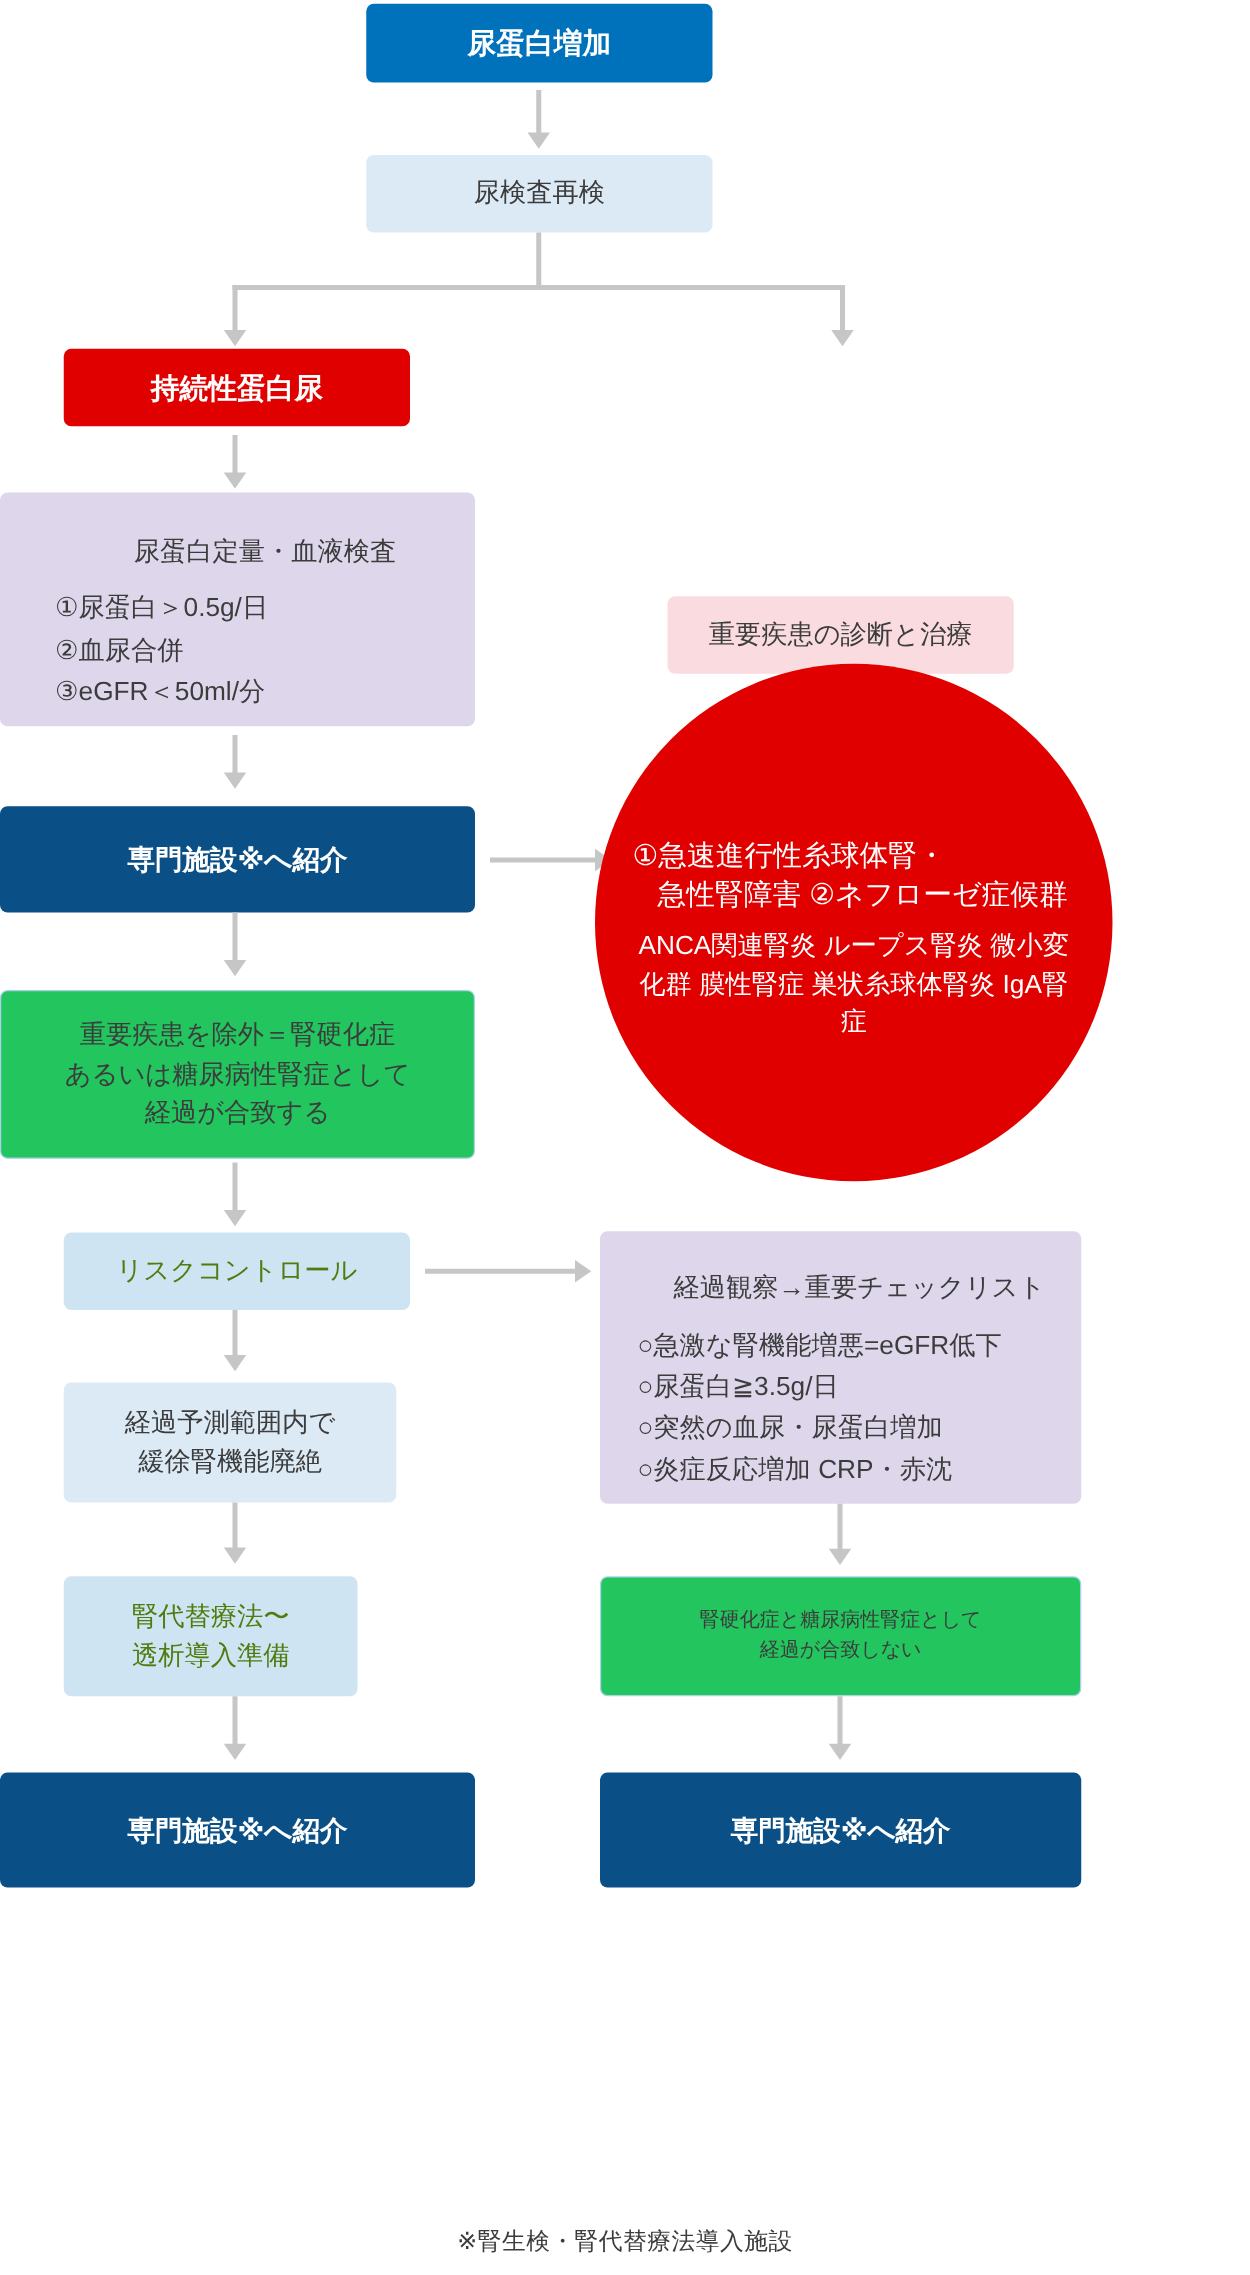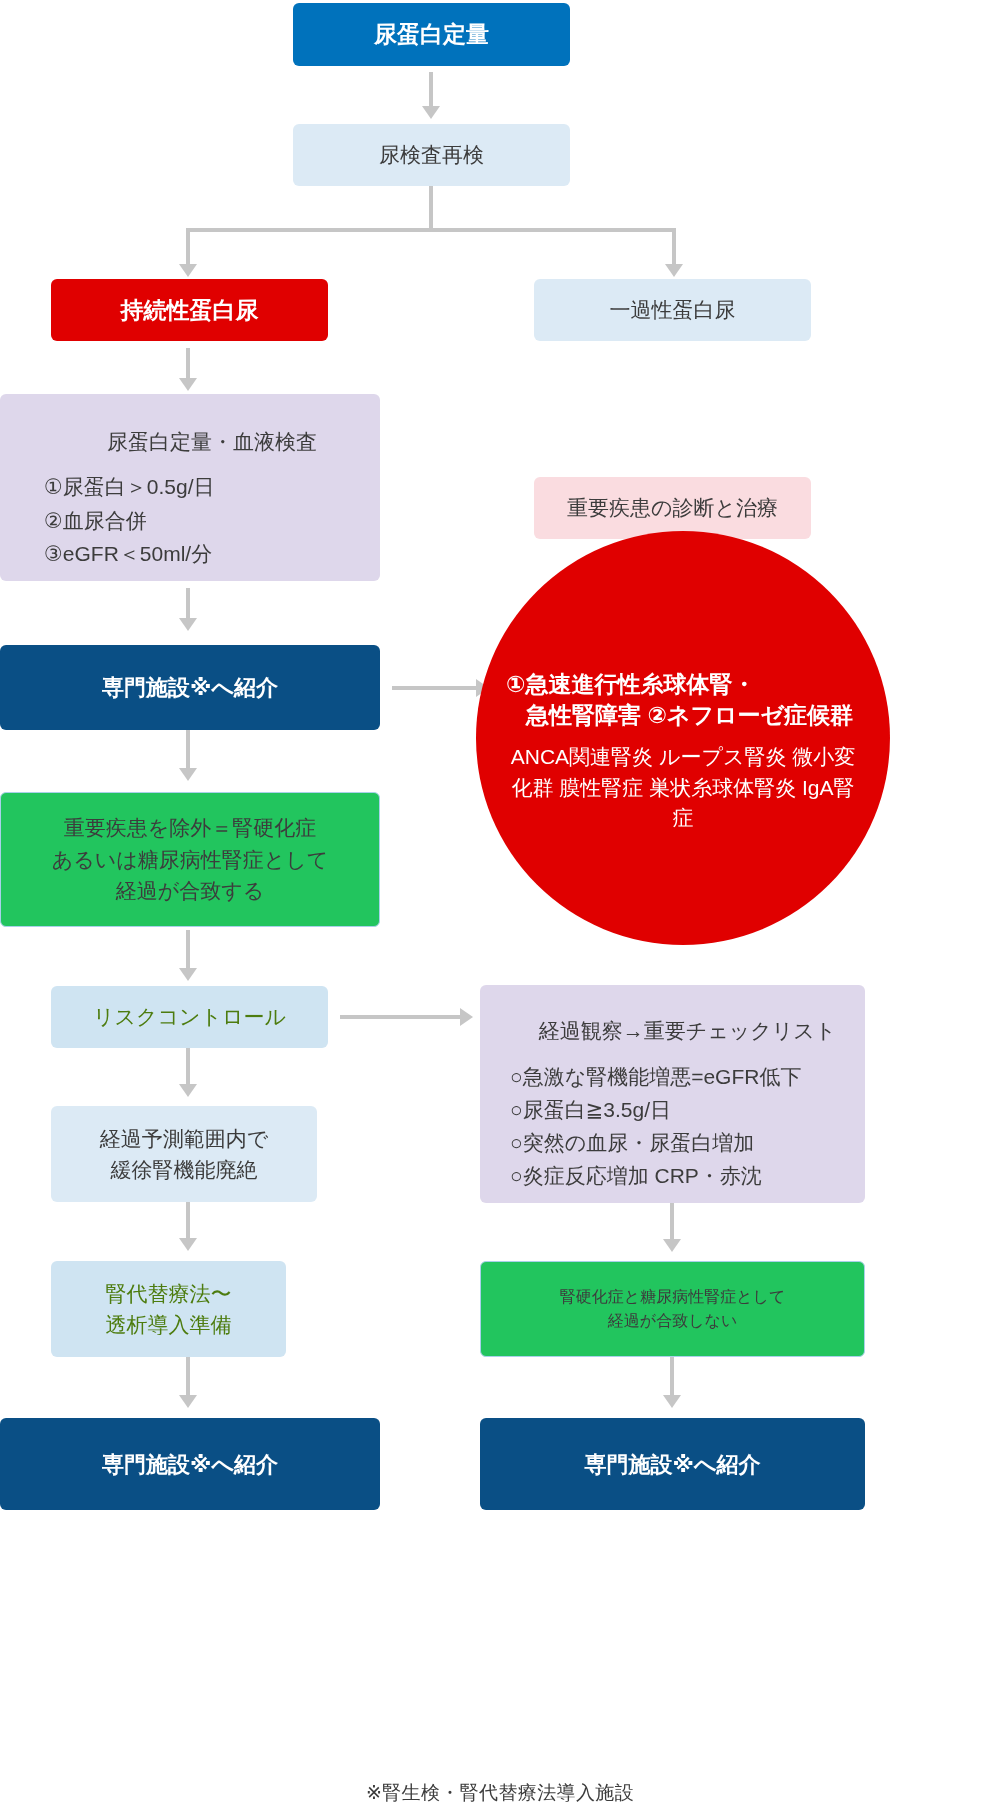--- a/index.html
+++ b/index.html
@@ -43,21 +43,21 @@
     border-radius:50%;
     background:#E00000;
     color:#ffffff;
     display:flex;
     flex-direction:column;
     align-items:center;
     justify-content:center;
     text-align:center;
     box-sizing:border-box;
   }
-  .circle .hd{font-weight:bold;font-size:23px;line-height:1.38;align-self:flex-start;text-align:left;}
+  .circle .hd{font-weight:normal;font-size:23px;line-height:1.38;align-self:flex-start;text-align:left;}
   .circle .hd .ln{white-space:nowrap;}
   .circle .lst{font-size:21px;line-height:1.45;margin-top:10px;}
 
   .list-block{
     align-items:flex-start;
     text-align:left;
   }
   .list-block .ttl{
     width:100%;
     text-align:center;
@@ -90,44 +90,41 @@
     color:#3C3C3C;
     letter-spacing:.02em;
   }
 </style>
 </head>
 <body>
 
 <div id="page">
 
   <div class="node blue-strong" style="left:293px;top:3px;width:277px;height:63px;font-size:23px;">
-    <span class="ln">尿蛋白定量</span>
+    <span class="ln">尿蛋白増加</span>
   </div>
 
   <div class="vline" style="left:429px;top:72px;height:36px;"></div>
   <div class="arrow-d" style="left:422px;top:106px;"></div>
 
   <div class="node blue-pale" style="left:293px;top:124px;width:277px;height:62px;font-size:21px;">
     <span class="ln">尿検査再検</span>
   </div>
 
   <div class="vline" style="left:429px;top:186px;height:44px;"></div>
   <div class="hline" style="left:186px;top:228px;width:490px;"></div>
   <div class="vline" style="left:186px;top:228px;height:38px;"></div>
   <div class="arrow-d" style="left:179px;top:264px;"></div>
   <div class="vline" style="left:672px;top:228px;height:38px;"></div>
   <div class="arrow-d" style="left:665px;top:264px;"></div>
 
   <div class="node red-strong" style="left:51px;top:279px;width:277px;height:62px;font-size:23px;">
     <span class="ln">持続性蛋白尿</span>
   </div>
 
-  <div class="node blue-pale" style="left:534px;top:279px;width:277px;height:62px;font-size:21px;">
-    <span class="ln">一過性蛋白尿</span>
-  </div>
 
   <div class="vline" style="left:186px;top:348px;height:32px;"></div>
   <div class="arrow-d" style="left:179px;top:378px;"></div>
 
   <div class="node purple-pale list-block" style="left:0px;top:394px;width:380px;height:187px;padding:21px 0 0 44px;">
     <div class="ttl" style="padding-right:44px;">尿蛋白定量・血液検査</div>
     <div class="itm">①尿蛋白＞0.5g/日</div>
     <div class="itm">②血尿合併</div>
     <div class="itm">③eGFR＜50ml/分</div>
   </div>

